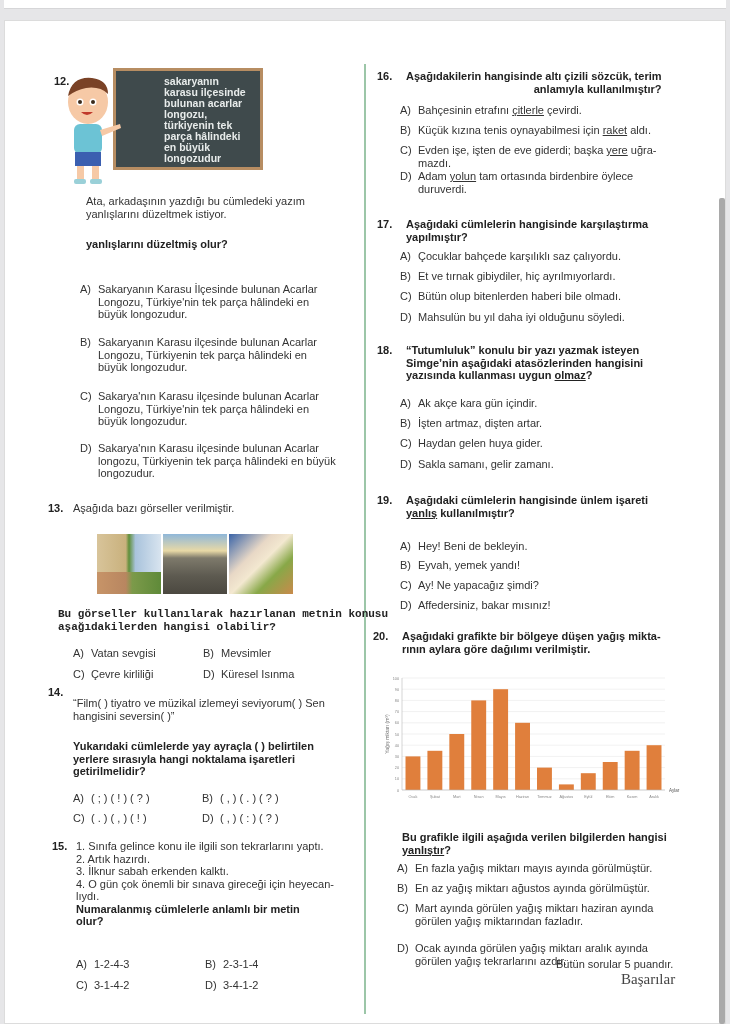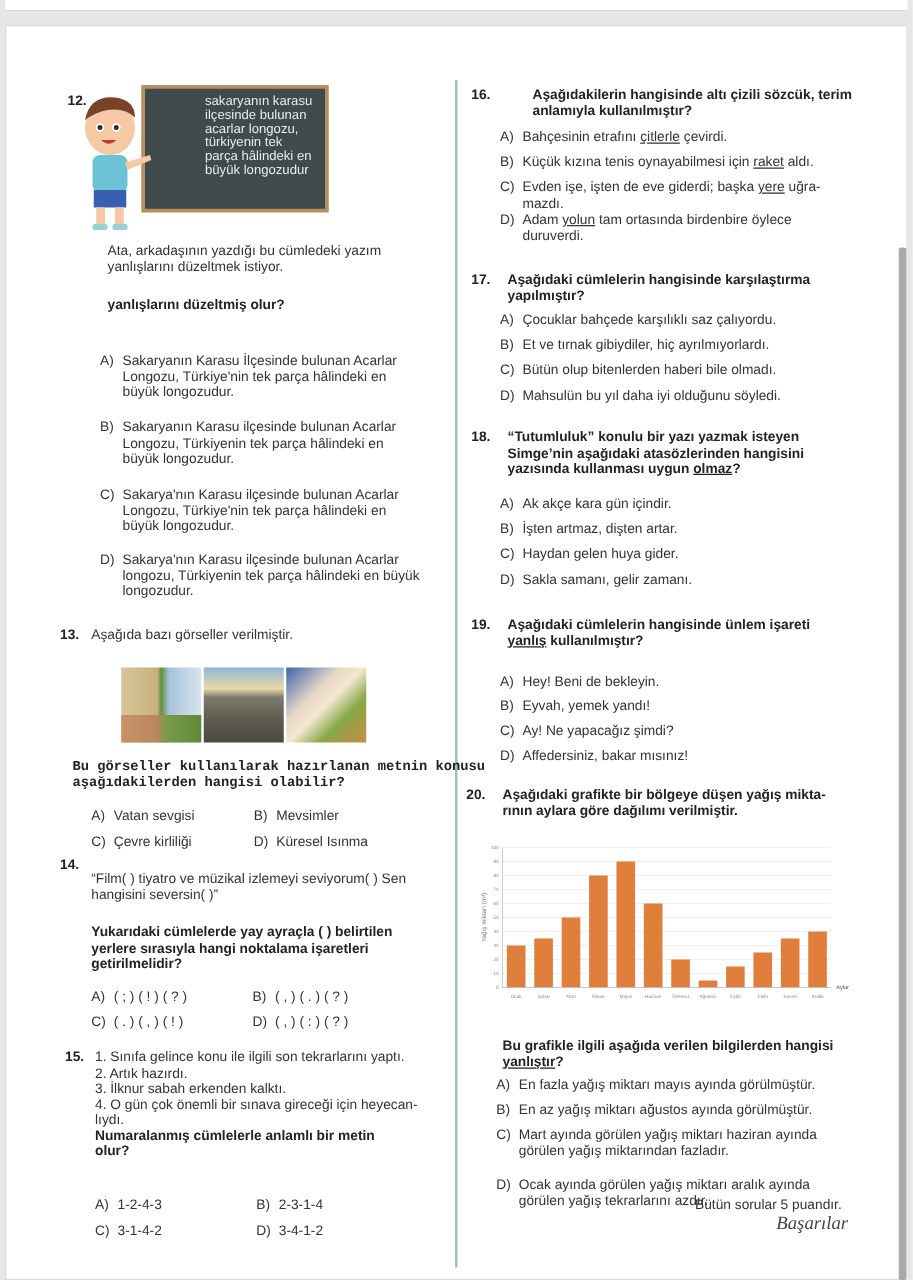--- a/index.html
+++ b/index.html
@@ -10,30 +10,30 @@
   .scrollbar { position: absolute; left: 719px; top: 198px; width: 6px; height: 826px; background: #a9a9a9; border-radius: 2px; }
   .divider { position: absolute; left: 364px; top: 64px; width: 2px; height: 950px; background: #9cc6a8; }
   .abs { position: absolute; }
   .qnum { font-weight: bold; font-size: 11px; color: #222; }
   .txt { font-size: 11px; line-height: 12.5px; color: #333; }
   .bold { font-weight: bold; color: #222; }
   .opt { position: absolute; font-size: 11px; line-height: 12.5px; color: #333; display: flex; }
   .opt .l { width: 18px; flex: none; }
   u { text-decoration: underline; }
   .board { position: absolute; left: 113px; top: 68px; width: 150px; height: 102px; background: #b78d62; padding: 3px; }
-  .board-in { width: 100%; height: 100%; background: #3f4a4c; padding: 5px 6px 5px 48px; color: #e8eceb; font-size: 10.5px; line-height: 11px; overflow: hidden; }
+  .board-in { width: 100%; height: 100%; background: #3f4a4c; padding: 5px 6px 5px 48px; color: #e8eceb; font-size: 10.5px; line-height: 11px; overflow: hidden; font-weight: bold; }
   .boy { position: absolute; left: 62px; top: 72px; width: 60px; height: 115px; }
   .photos { position: absolute; left: 97px; top: 534px; display: flex; gap: 2px; }
   .photo { width: 64px; height: 60px; }
   .p1 { background: linear-gradient(90deg, #d8c49a 0%, #c9b17d 45%, #5f8f3a 50%, #a9c3dc 60%, #d8e4ef 100%); position: relative; }
   .p1::after { content: ""; position: absolute; left: 0; bottom: 0; width: 100%; height: 22px; background: linear-gradient(90deg, #c79468 0%, #b88660 45%, #7c9a4a 55%, #5f8a39 100%); }
   .p2 { background: linear-gradient(180deg, #8fb7d9 0%, #e8d9a6 28%, #7e7a6b 40%, #5d5a50 70%, #4b4840 100%); position: relative; }
   .p3 { background: linear-gradient(135deg, #3a64a8 0%, #e8d8c6 35%, #f3e8d0 50%, #88a848 70%, #c98a4b 100%); }
   .chart { position: absolute; left: 382px; top: 666px; width: 310px; height: 140px; }
-  .script { font-family: "Liberation Serif", "DejaVu Serif", serif; font-style: italic; font-size: 15px; color: #444; }
+  .script { font-family: "Liberation Serif", "DejaVu Serif", serif; font-size: 15px; color: #444; }
 </style>
 </head>
 <body>
 
 <div class="top-page"></div>
 
 <div class="page"></div>
 <div class="divider"></div>
 <div class="scrollbar"></div>
 
@@ -182,21 +182,21 @@
       <span>3-1-4-2</span>
     </div>
   <div class="opt" style="left:205px;top:979px;">
       <span class="l">D)</span>
       <span>3-4-1-2</span>
     </div>
 </div>
 
 <div>
   <span class="abs qnum" style="left:377px;top:70px;">16.</span>
-  <div class="abs txt bold" style="left:426px;top:70px;">
+  <div class="abs txt bold" style="left:406px;top:70px;text-align:right;">
     <div>Aşağıdakilerin hangisinde altı çizili sözcük, terim</div>
     <div>anlamıyla kullanılmıştır?</div>
   </div>
   <div class="opt" style="left:400px;top:104px;">
       <span class="l">A)</span>
       <span><span>Bahçesinin etrafını </span><u>çitlerle</u><span> çevirdi.</span></span>
     </div>
   <div class="opt" style="left:400px;top:124px;">
       <span class="l">B)</span>
       <span><span>Küçük kızına tenis oynayabilmesi için </span><u>raket</u><span> aldı.</span></span>

